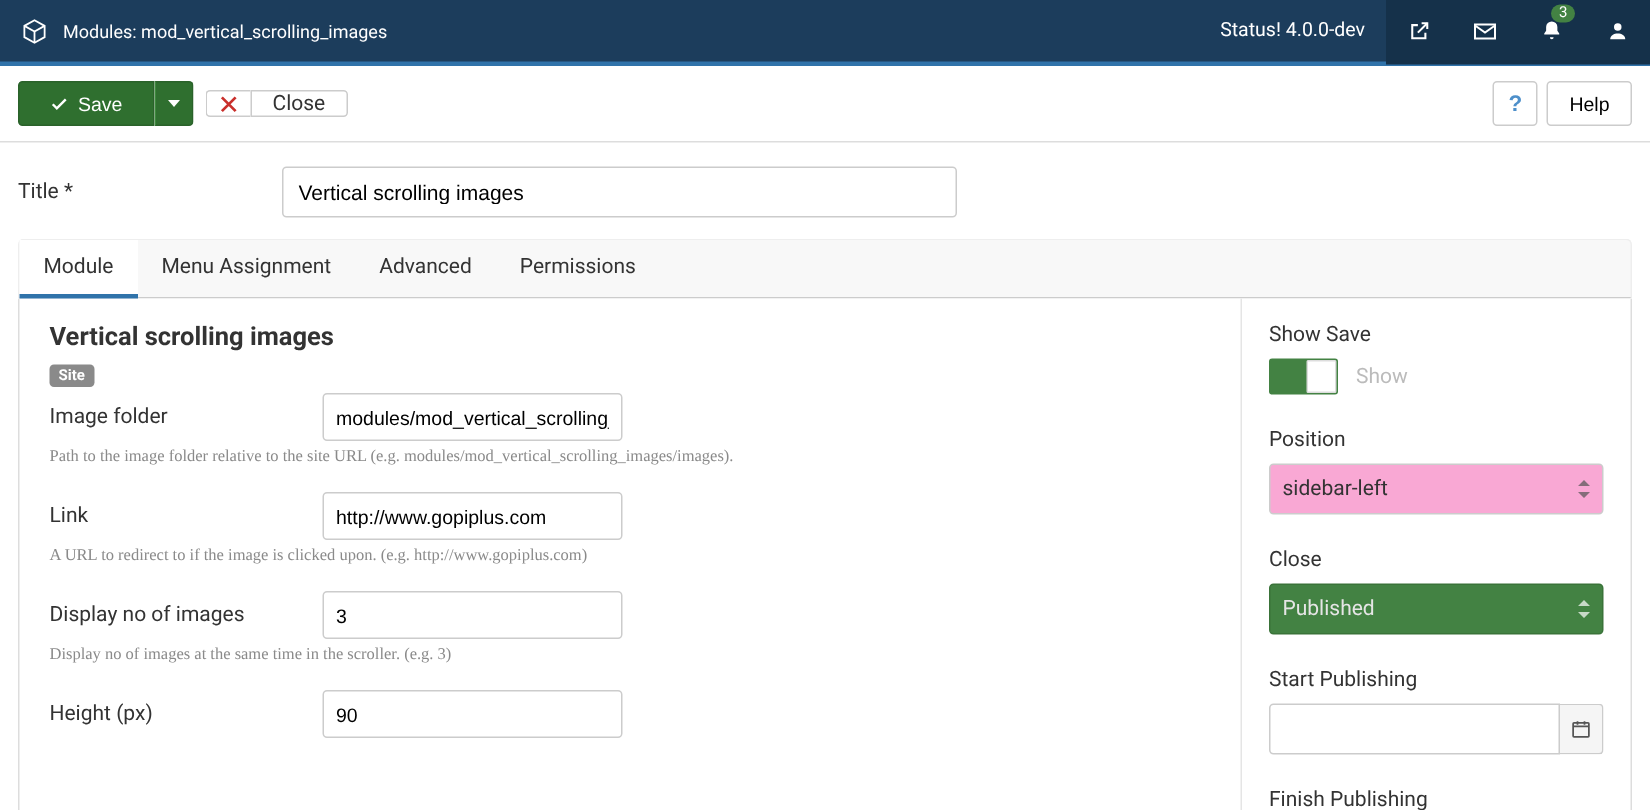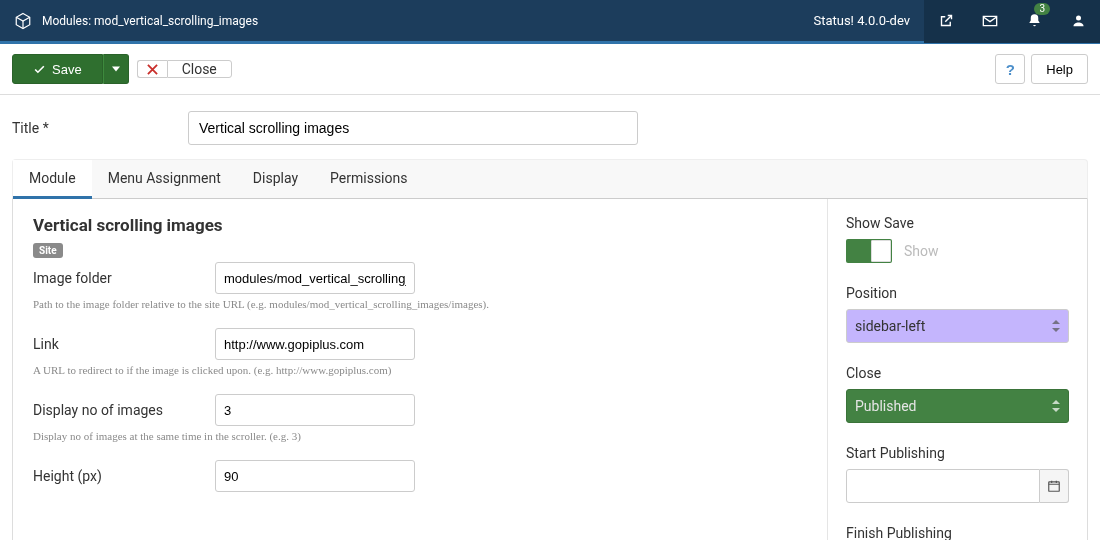--- a/index.html
+++ b/index.html
@@ -36,21 +36,21 @@
 .desc { font-size: 14px; margin-bottom: 26px; }
 .form-row { display: flex; align-items: center; margin-bottom: 4px; }
 .form-row label { width: 182px; font-size: 14px; }
 .form-row input { width: 200px; height: 32px; border: 1px solid #ccc; border-radius: 3px; padding: 0 8px; font-size: 13px; }
 .help-text { font-size: 11px; color: #8a8a8a; margin-bottom: 18px; margin-top: 2px; font-family: Liberation Serif, serif; }
 .side-col .side-label { font-size: 14px; margin-bottom: 8px; display: block; }
 .toggle-wrap { display: flex; align-items: center; margin-bottom: 22px; }
 .toggle { width: 46px; height: 24px; background: #438243; border-radius: 2px; position: relative; cursor: pointer; }
 .toggle .knob { position: absolute; right: 1px; top: 1px; width: 20px; height: 22px; background: #fff; border-radius: 1px; border: 1px solid #ddd; }
 .toggle-wrap .showlabel { margin-left: 12px; color: #bbb; font-size: 14px; }
-.select { width: 100%; height: 34px; border: 1px solid #ccc; border-radius: 3px; padding: 0 24px 0 8px; font-size: 14px; background: #c4b5fd; position: relative; display: flex; align-items: center; cursor: pointer; margin-bottom: 22px; }
+.select { width: 100%; height: 34px; border: 1px solid #ccc; border-radius: 3px; padding: 0 24px 0 8px; font-size: 14px; background: #f9a8d4; position: relative; display: flex; align-items: center; cursor: pointer; margin-bottom: 22px; }
 .select.green { background: #438243; color: #e5e5e5; border-color: #3a7339; }
 .select .chev { position: absolute; right: 8px; font-size: 12px; opacity: 0.7; }
 .date-wrap { display: flex; margin-bottom: 22px; }
 .date-wrap input { flex: 1; height: 34px; border: 1px solid #ccc; border-radius: 3px 0 0 3px; padding: 0 8px; font-size: 13px; }
 .date-wrap .calbtn { width: 36px; height: 34px; border: 1px solid #ccc; border-left: none; border-radius: 0 3px 3px 0; background: #f5f5f5; display: flex; align-items: center; justify-content: center; cursor: pointer; color: #555; }
 svg { display: block; }
 </style>
 </head>
 <body>
 
@@ -118,21 +118,21 @@
 
 <div class="content">
   <div class="title-row">
     <label>Title *</label>
     <input type="text" value="Vertical scrolling images" style="">
   </div>
 
   <div class="tabs">
     <div class="tab active">Module</div>
     <div class="tab">Menu Assignment</div>
-    <div class="tab">Display</div>
+    <div class="tab">Advanced</div>
     <div class="tab">Permissions</div>
   </div>
 
   <div class="panel-body">
     <div class="main-col">
       <h3>Vertical scrolling images</h3>
       <span class="sitebadge">Site</span>
 
       <div class="form-row">
         <label>Image folder</label>

